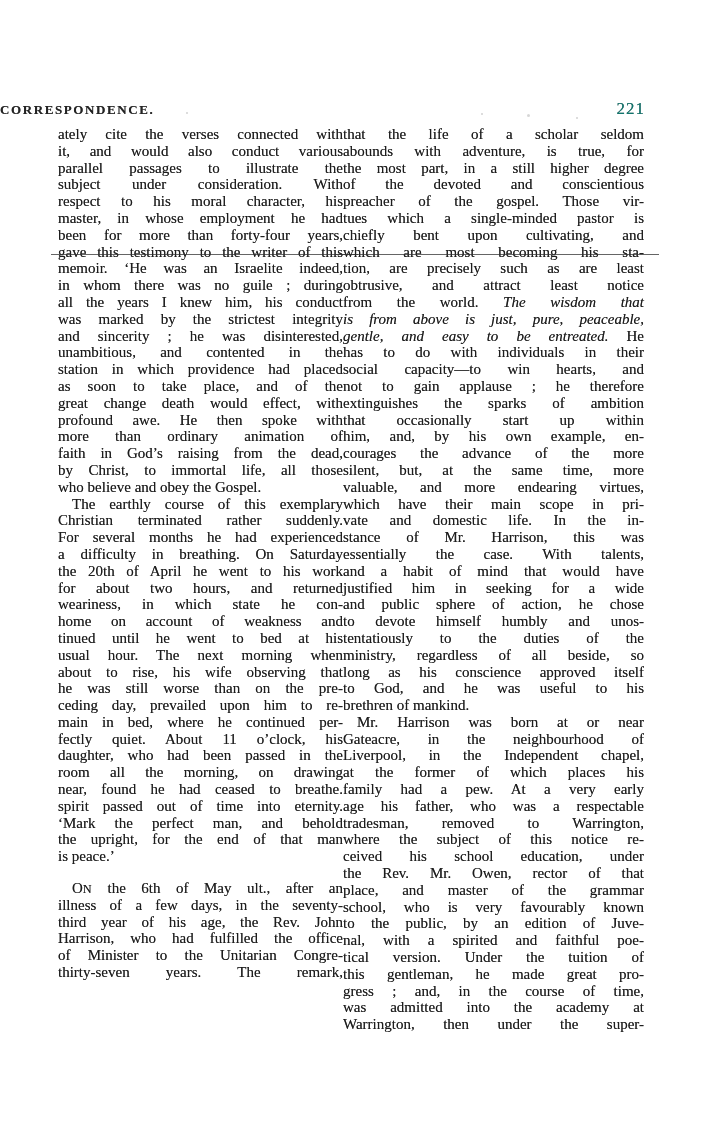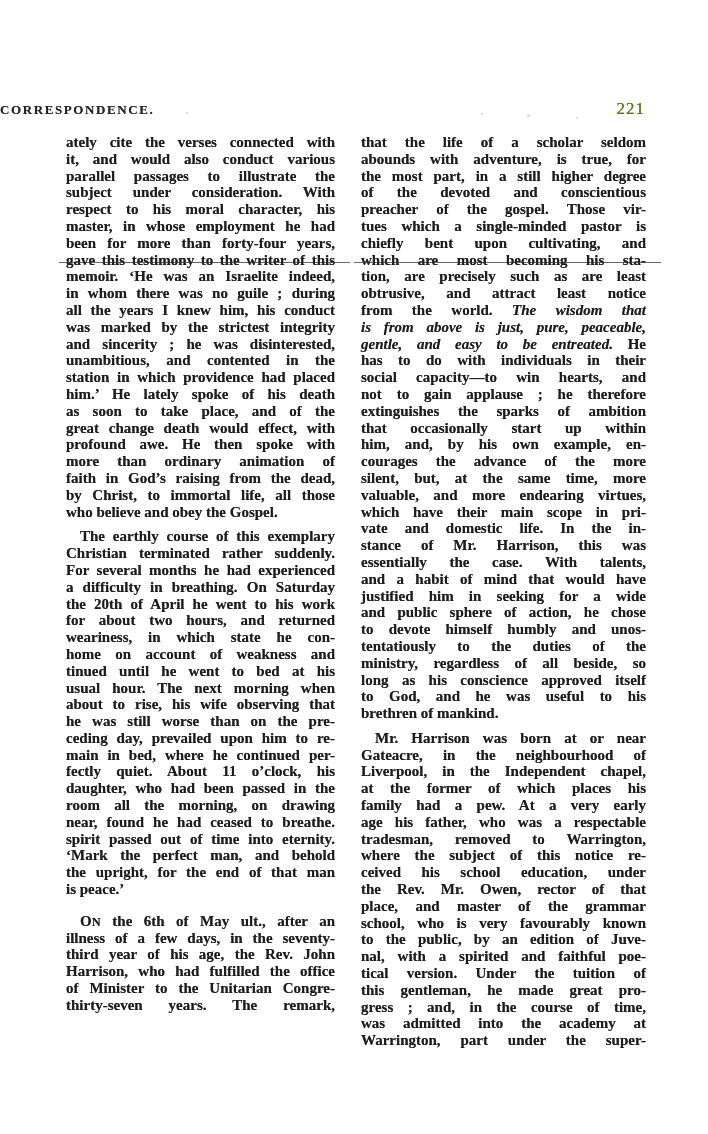--- a/index.html
+++ b/index.html
@@ -17,35 +17,35 @@
   .running-head {
     position: absolute; top: 102px; left: 0; width: 100%;
     font-size: 13px; font-weight: bold;
     letter-spacing: 1.6px;
     color: #242424;
     text-shadow: 0 0 0.5px rgba(30,30,30,0.6);
   }
   .page-number {
     position: absolute; top: 99px; right: 63px;
     font-size: 17px; letter-spacing: 1px;
-    color: #4d7c0f;
+    color: #0f766e;
     text-shadow: 0 0 0.5px rgba(30,30,30,0.6);
   }
 
   .column {
     position: absolute; top: 126px;
     font-size: 15px; line-height: 16.8px;
     text-align: justify;
     color: #1d1d1d;
     text-shadow: 0 0 0.55px rgba(25,25,25,0.65);
   }
   .col-left  { left: 58px;  width: 285px; }
-  .col-right { left: 353px; width: 301px; }
-
-  .paragraph { margin: 8px; font-weight: bold; }
+  .col-right { left: 343px; width: 301px; }
+
+  .paragraph { margin: 0; }
   .paragraph.space-before { margin-top: 15px; }
   .paragraph.indent .line:first-child { text-indent: 14px; }
 
   .line {
     text-align: justify;
     text-align-last: justify;
     height: 16.8px;
     position: relative;
     white-space: normal;
   }
@@ -84,21 +84,20 @@
         <div class="line"><span class="seg">master, in whose employment he had</span></div>
         <div class="line"><span class="seg">been for more than forty-four years,</span></div>
         <div class="line strike"><span class="seg">gave this testimony to the writer of this</span></div>
         <div class="line"><span class="seg">memoir. ‘He was an Israelite indeed,</span></div>
         <div class="line"><span class="seg">in whom there was no guile ; during</span></div>
         <div class="line"><span class="seg">all the years I knew him, his conduct</span></div>
         <div class="line"><span class="seg">was marked by the strictest integrity</span></div>
         <div class="line"><span class="seg">and sincerity ; he was disinterested,</span></div>
         <div class="line"><span class="seg">unambitious, and contented in the</span></div>
         <div class="line"><span class="seg">station in which providence had placed</span></div>
-        <div class="line"><span class="seg">him.’ He lately spoke of his death</span></div>
         <div class="line"><span class="seg">as soon to take place, and of the</span></div>
         <div class="line"><span class="seg">great change death would effect, with</span></div>
         <div class="line"><span class="seg">profound awe. He then spoke with</span></div>
         <div class="line"><span class="seg">more than ordinary animation of</span></div>
         <div class="line"><span class="seg">faith in God’s raising from the dead,</span></div>
         <div class="line"><span class="seg">by Christ, to immortal life, all those</span></div>
         <div class="line final"><span class="seg">who believe and obey the Gospel.</span></div>
       </div>
       <div class="paragraph indent">
         <div class="line"><span class="seg">The earthly course of this exemplary</span></div>
@@ -184,21 +183,21 @@
         <div class="line"><span class="seg">ceived his school education, under</span></div>
         <div class="line"><span class="seg">the Rev. Mr. Owen, rector of that</span></div>
         <div class="line"><span class="seg">place, and master of the grammar</span></div>
         <div class="line"><span class="seg">school, who is very favourably known</span></div>
         <div class="line"><span class="seg">to the public, by an edition of Juve-</span></div>
         <div class="line"><span class="seg">nal, with a spirited and faithful poe-</span></div>
         <div class="line"><span class="seg">tical version. Under the tuition of</span></div>
         <div class="line"><span class="seg">this gentleman, he made great pro-</span></div>
         <div class="line"><span class="seg">gress ; and, in the course of time,</span></div>
         <div class="line"><span class="seg">was admitted into the academy at</span></div>
-        <div class="line"><span class="seg">Warrington, part under the super-</span></div>
+        <div class="line"><span class="seg">Warrington, then under the super-</span></div>
       </div>
     </div>
 
   <div class="speck" style="left:90px;  top:110px; width:3px; height:2px;"></div>
   <div class="speck" style="left:186px; top:112px; width:2px; height:2px;"></div>
   <div class="speck" style="left:481px; top:113px; width:2px; height:2px;"></div>
   <div class="speck" style="left:527px; top:114px; width:3px; height:3px; opacity:.9;"></div>
   <div class="speck" style="left:576px; top:117px; width:2px; height:2px;"></div>
 
 </div>

